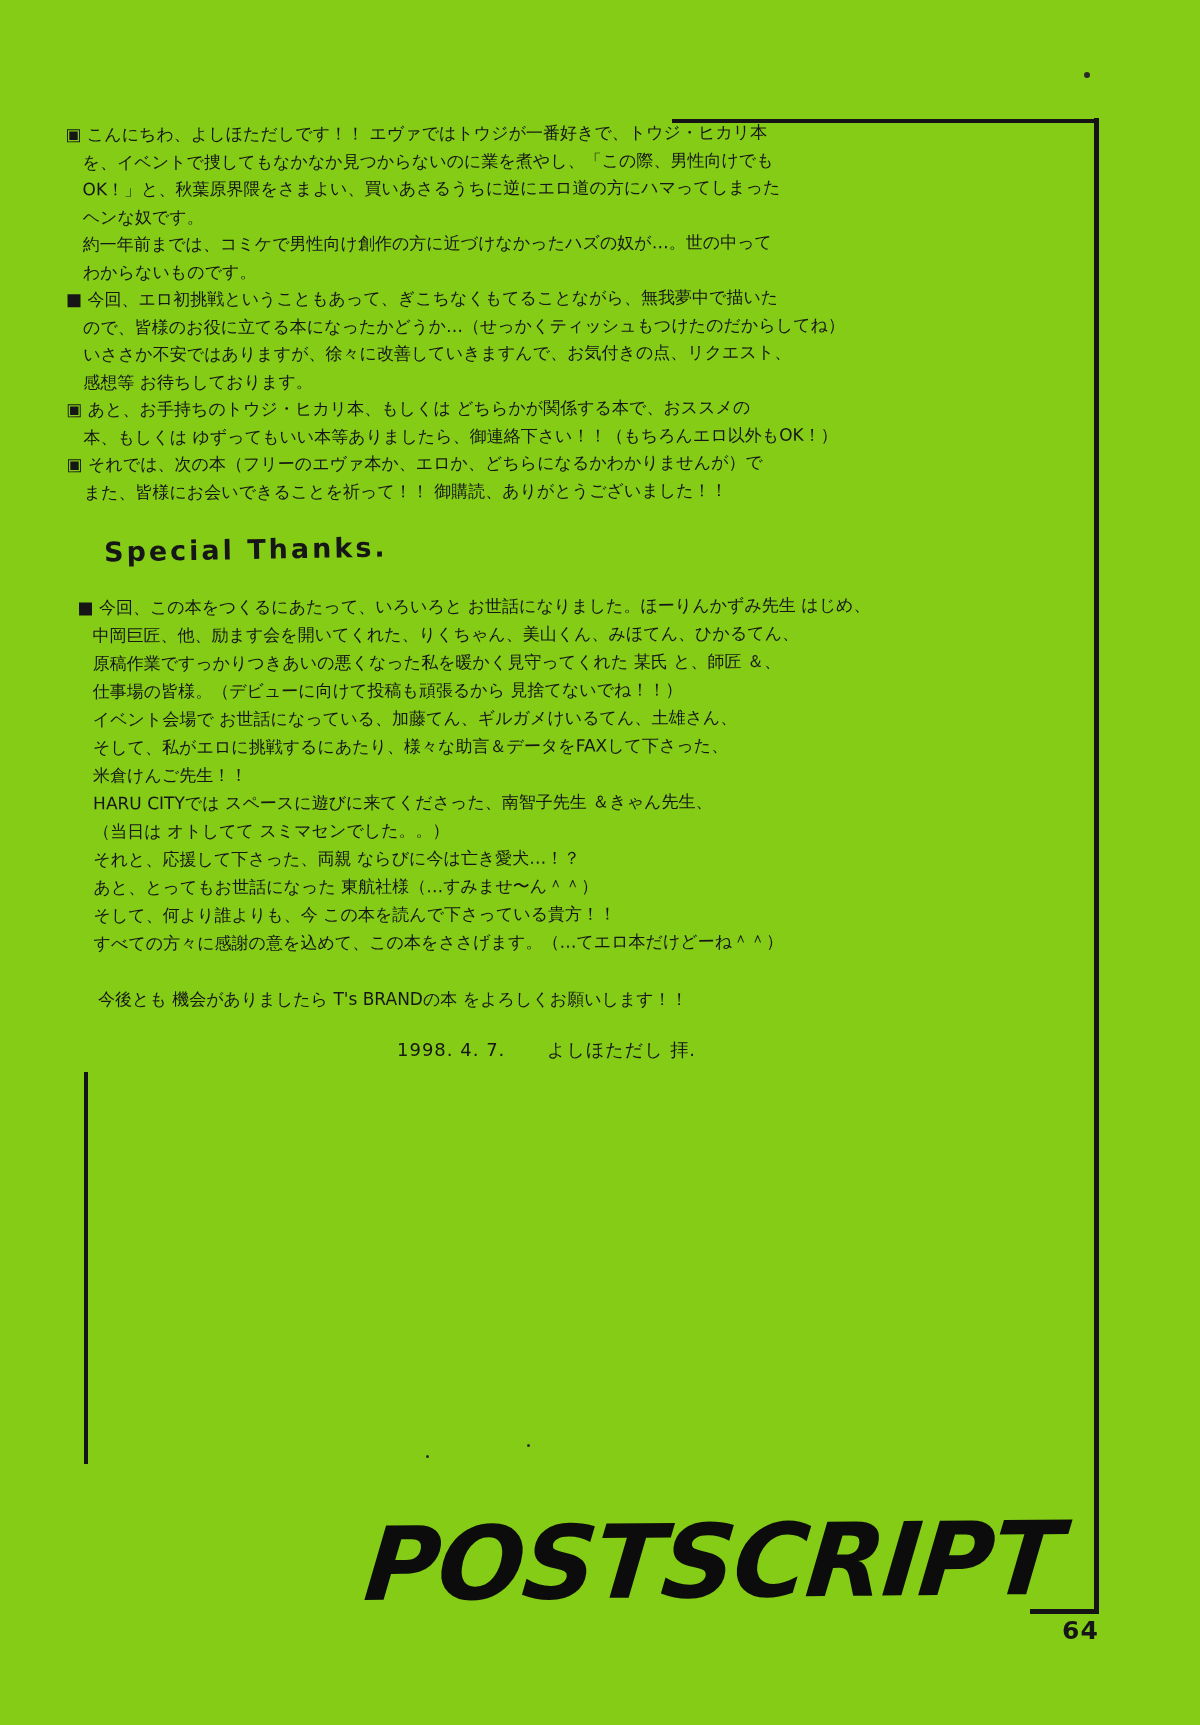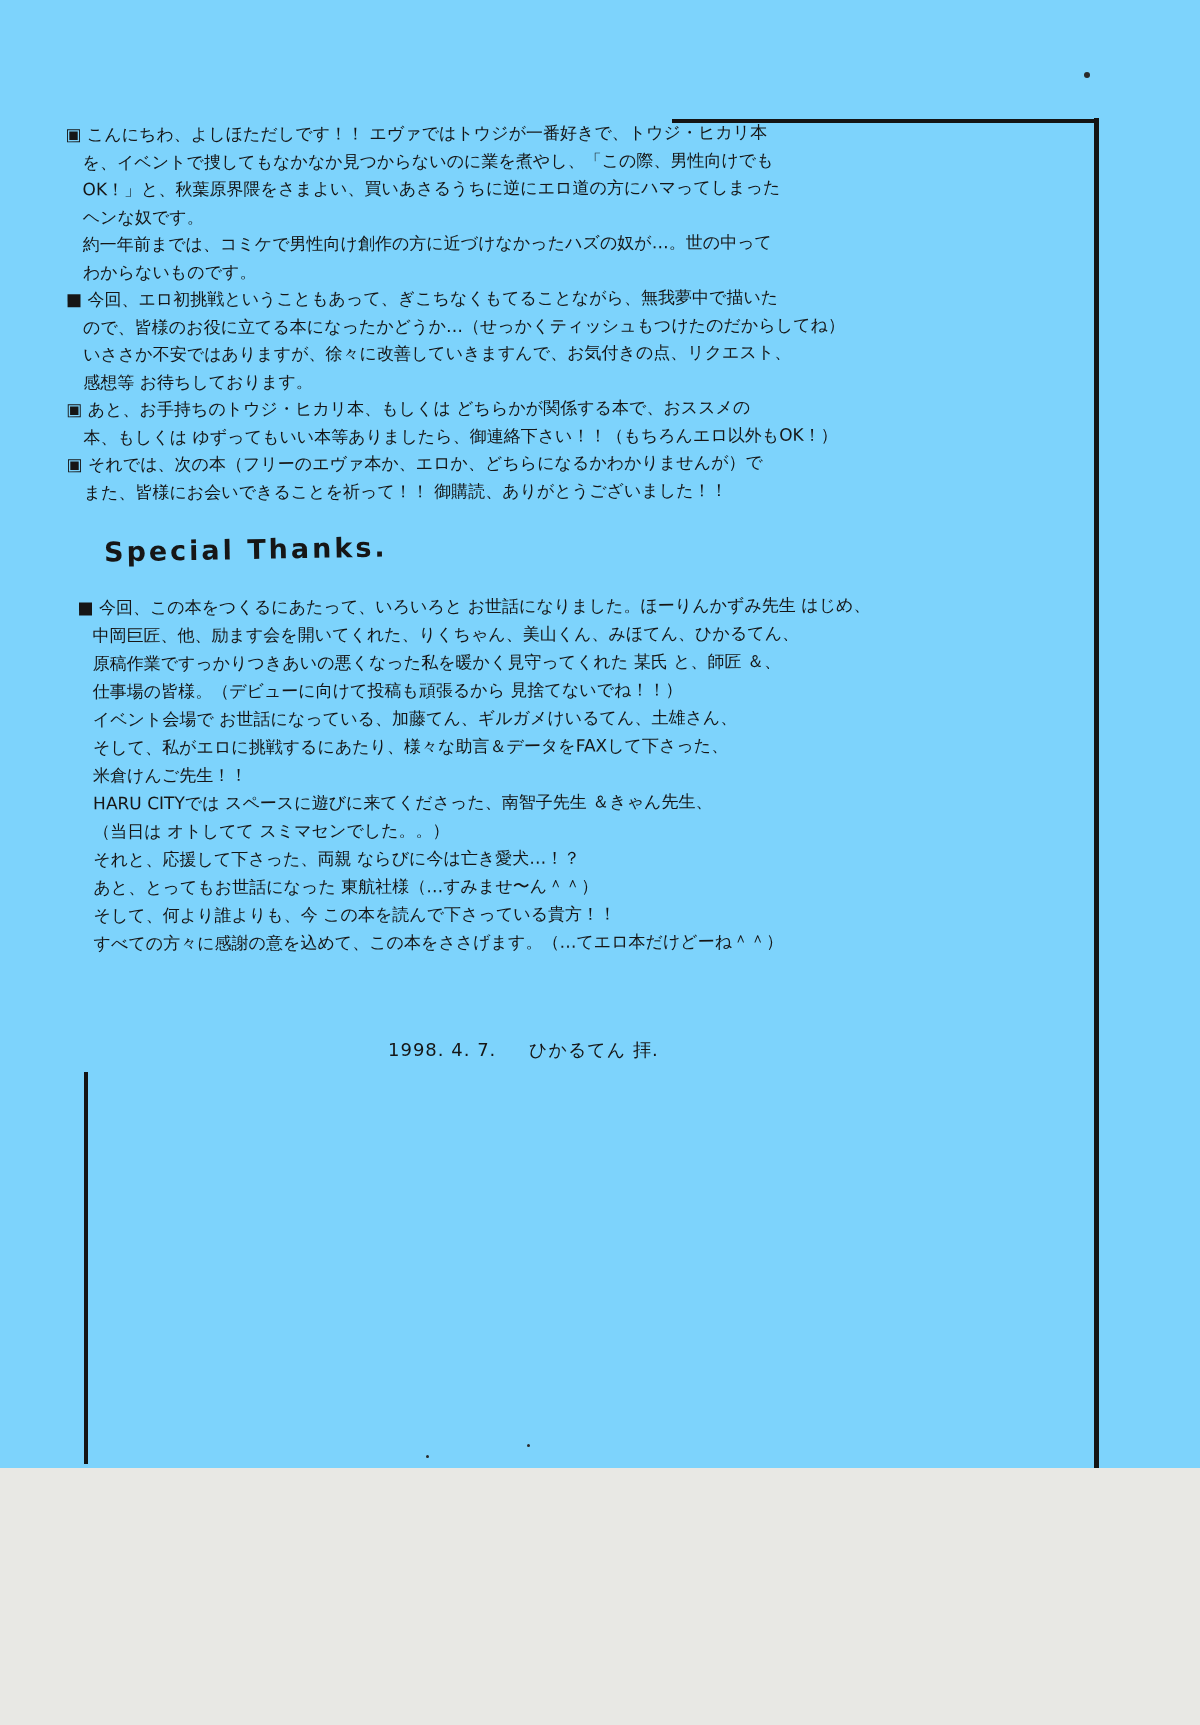--- a/index.html
+++ b/index.html
@@ -1,38 +1,38 @@
 <!DOCTYPE html>
 <html><head>
 <meta charset="utf-8">
 <style>
   html,body{margin:0;padding:0;background:#e8e8e4;}
   .page{
     position:relative;
-    width:1200px;height:1468px;
+    width:1200px;height:1725px;
     margin:0 auto;
-    background:#7dd3fc;
+    background:#84cc16;
     overflow:hidden;
     font-family:"DejaVu Sans","Liberation Sans",sans-serif;
     color:#161616;
   }
   .line{white-space:pre;}
   .block{position:absolute;}
   .intro{left:66px;top:120px;font-size:17px;line-height:27.5px;transform:rotate(-0.2deg);}
   .intro .cont{padding-left:17px;}
   .special-thanks{
     left:104px;top:534px;
     font-size:27px;font-weight:bold;letter-spacing:3px;
     transform:rotate(-1deg);
   }
   .thanks{left:78px;top:592px;font-size:17px;line-height:28px;transform:rotate(-0.2deg);}
   .thanks .cont{padding-left:15px;}
   .closing-request{left:98px;top:988px;font-size:17px;}
   .signature{left:388px;top:1038px;font-size:18px;letter-spacing:1px;}
-  .signature span{margin-right:26px;}
+  .signature span{margin-right:26px;margin-left:9px;}
   .rule{position:absolute;background:#141414;}
   .rule-left{left:84px;top:1072px;width:4px;height:392px;}
   .rule-right{left:1094px;top:118px;width:5px;height:1496px;}
   .rule-top{left:672px;top:119px;width:427px;height:4px;}
   .rule-bottom{left:1030px;top:1609px;width:68px;height:5px;}
   .postscript{
     left:366px;top:1502px;
     font-size:102px;font-weight:bold;font-style:italic;
     letter-spacing:-2px;
     transform:skewX(-6deg) rotate(-0.5deg);
@@ -86,23 +86,24 @@
     <div class="line cont">そして、私がエロに挑戦するにあたり、様々な助言＆データをFAXして下さった、</div>
     <div class="line cont">米倉けんご先生！！</div>
     <div class="line cont">HARU CITYでは スペースに遊びに来てくださった、南智子先生 ＆きゃん先生、</div>
     <div class="line cont">（当日は オトしてて スミマセンでした。。）</div>
     <div class="line cont">それと、応援して下さった、両親 ならびに今は亡き愛犬…！？</div>
     <div class="line cont">あと、とってもお世話になった 東航社様（…すみませ〜ん＾＾）</div>
     <div class="line cont">そして、何より誰よりも、今 この本を読んで下さっている貴方！！</div>
     <div class="line cont">すべての方々に感謝の意を込めて、この本をささげます。（…てエロ本だけどーね＾＾）</div>
   </div>
 
+  <div class="block closing-request line">今後とも 機会がありましたら T's BRANDの本 をよろしくお願いします！！</div>
 
   <div class="block signature">
     <span>1998. 4. 7.</span>
-    <span>ひかるてん 拝.</span>
+    <span>よしほただし 拝.</span>
   </div>
 
   <div class="block postscript">POSTSCRIPT</div>
 
   <div class="block page-number">64</div>
 
 </div>
 
 </body></html>

